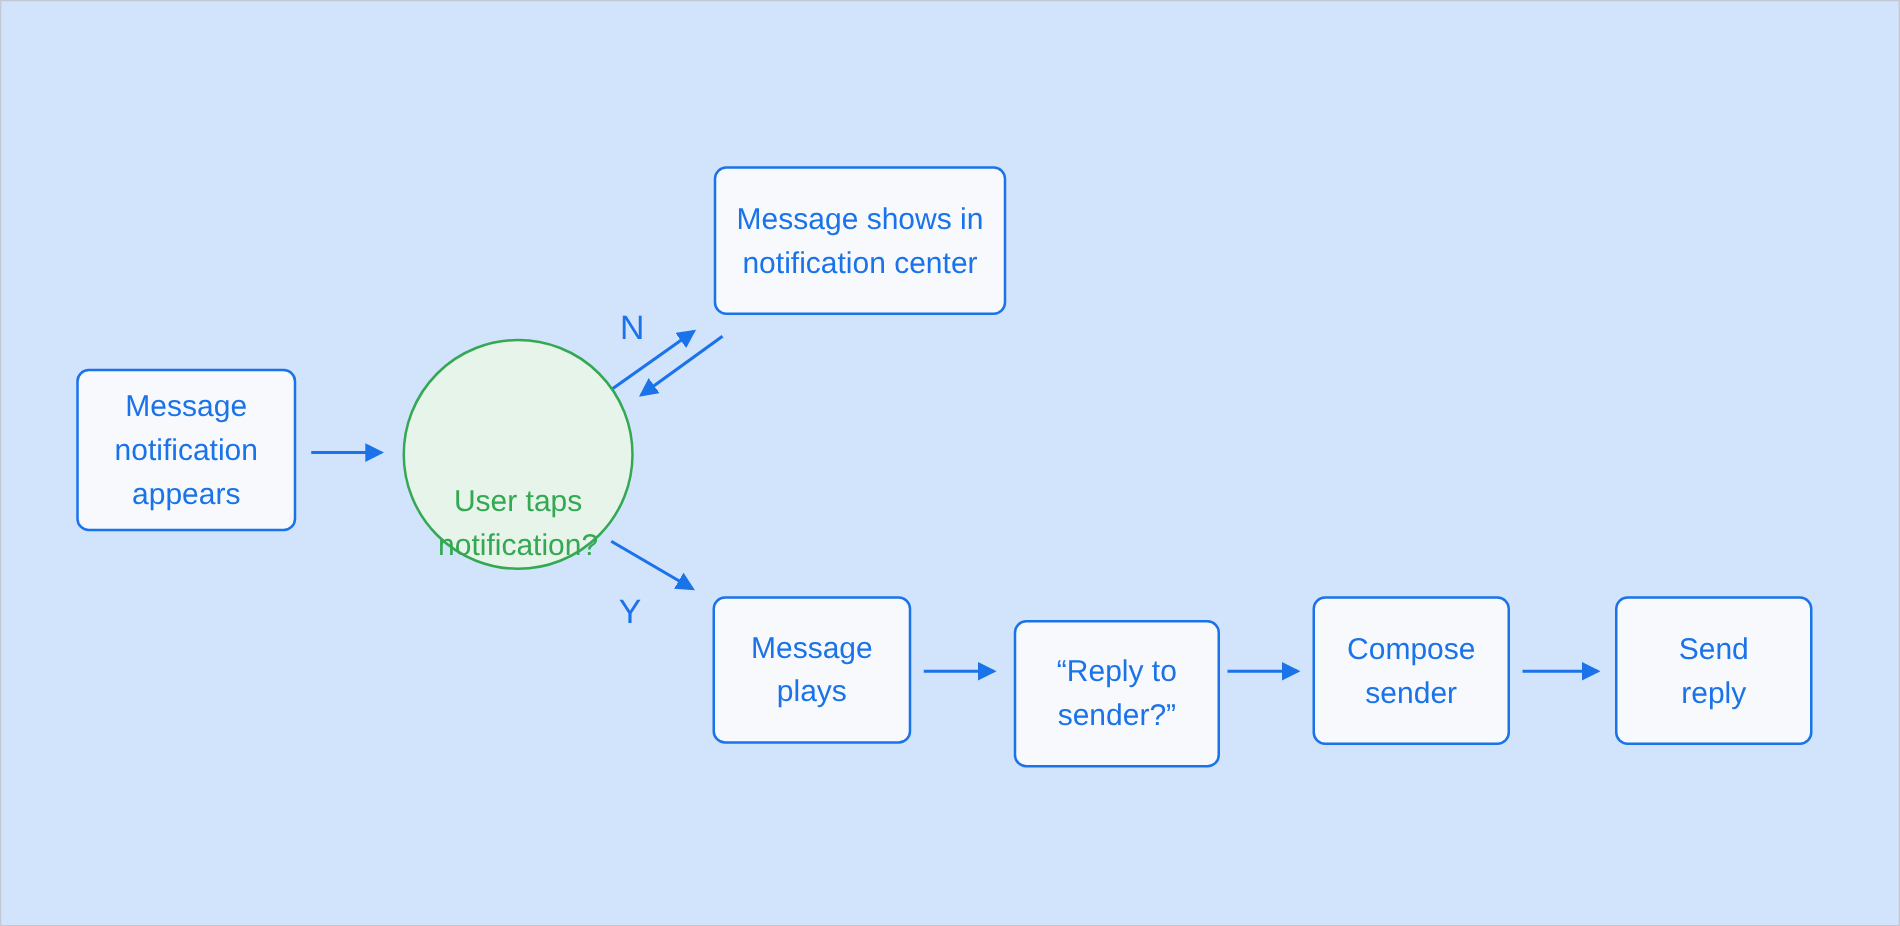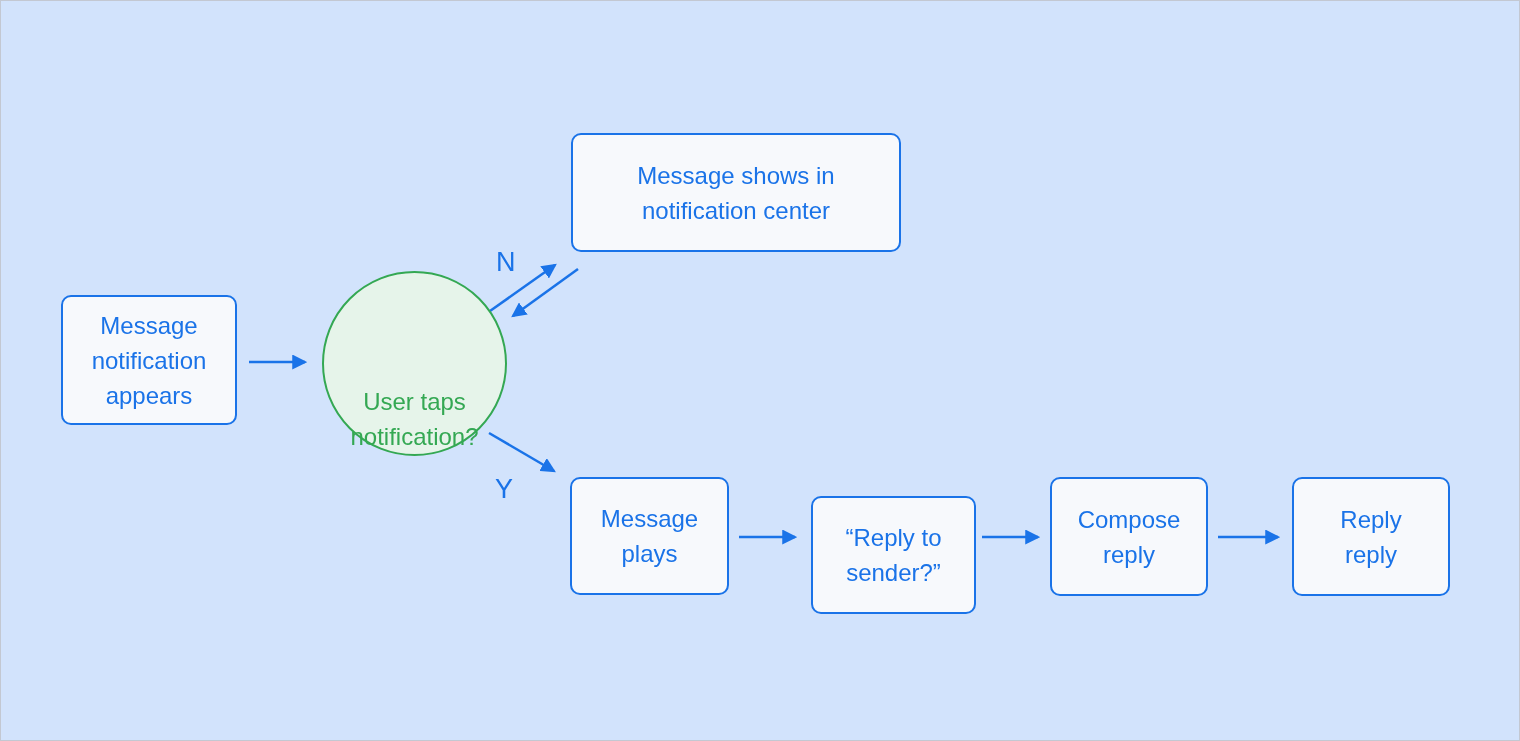--- a/index.html
+++ b/index.html
@@ -81,42 +81,42 @@
     <span class="label">Message
 notification
 appears</span>
   </div>
 
   <div class="node decision" style="left:322px; top:271px; width:185px; height:185px;">
     <span class="label">User taps
 notification?</span>
   </div>
 
-  <div class="node" style="left:571px; top:133px; width:330px; height:119px;">
+  <div class="node" style="left:571px; top:133px; width:234px; height:119px;">
     <span class="label">Message shows in
 notification center</span>
   </div>
 
   <div class="node" style="left:570px; top:477px; width:159px; height:118px;">
     <span class="label">Message
 plays</span>
   </div>
 
   <div class="node" style="left:811px; top:496px; width:165px; height:118px;">
     <span class="label">“Reply to
 sender?”</span>
   </div>
 
   <div class="node" style="left:1050px; top:477px; width:158px; height:119px;">
     <span class="label">Compose
-reply</span>
+sender</span>
   </div>
 
   <div class="node" style="left:1292px; top:477px; width:158px; height:119px;">
-    <span class="label">Reply
+    <span class="label">Send
 reply</span>
   </div>
 
   <span class="branch-label" style="left:496px; top:249px;">N</span>
 
   <span class="branch-label" style="left:495px; top:476px;">Y</span>
 
 </div>
 
 </body></html>

